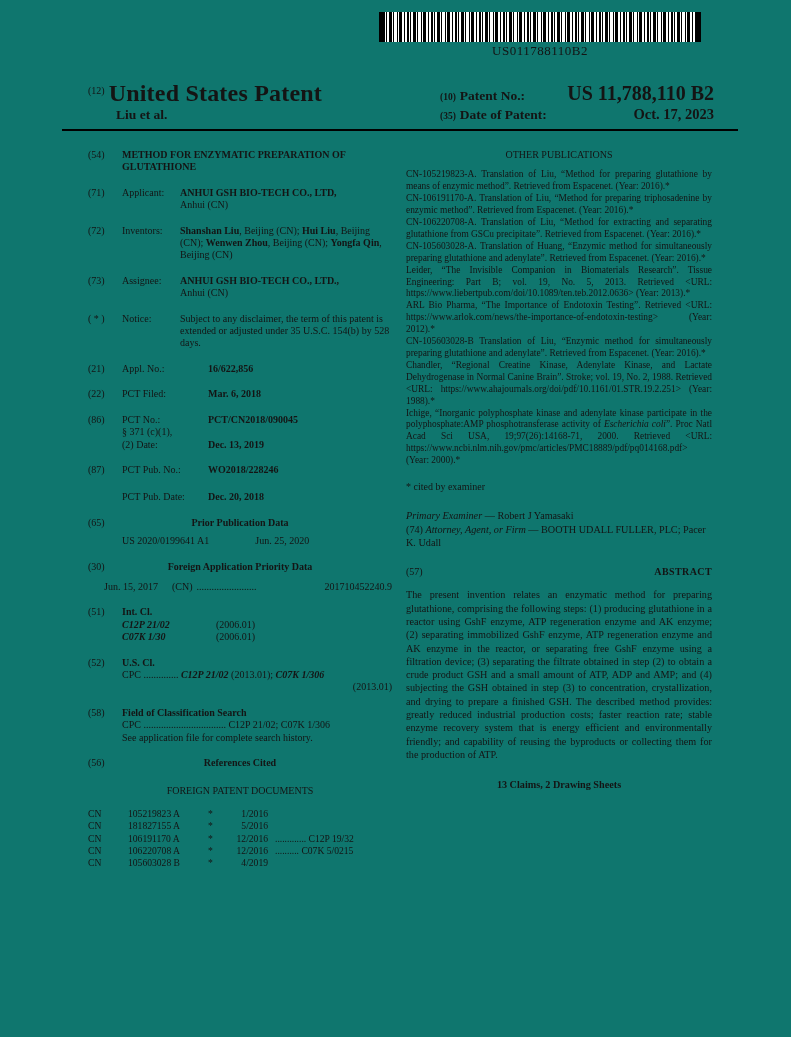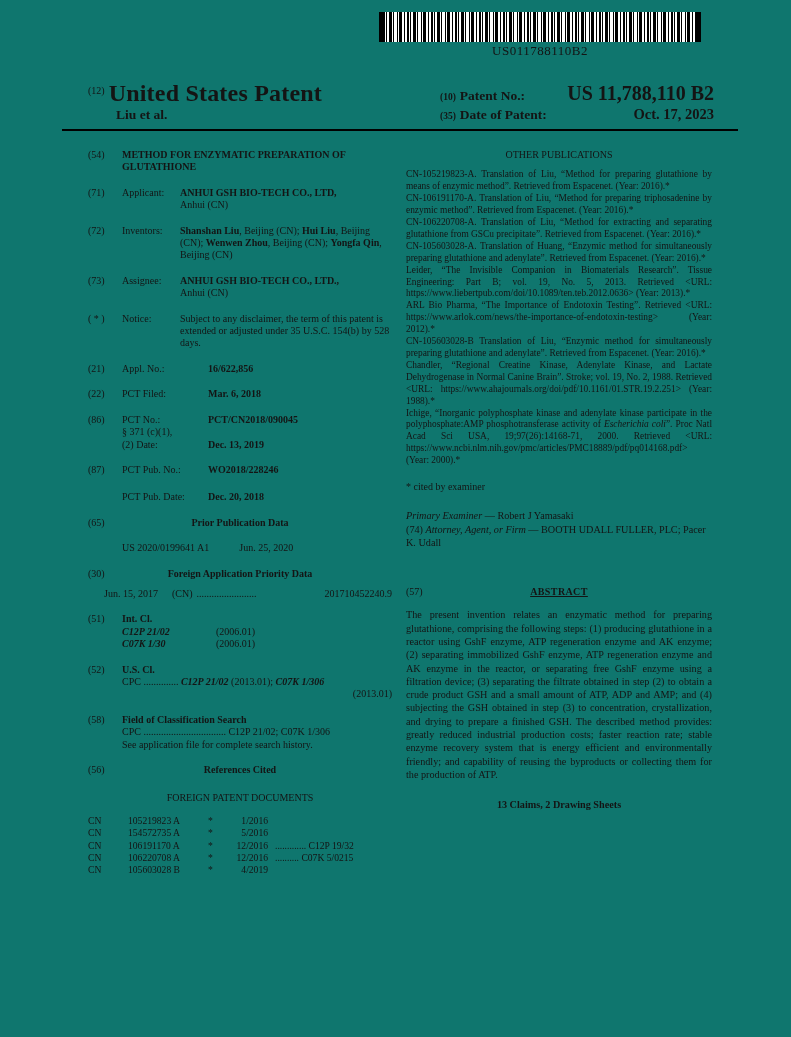--- a/index.html
+++ b/index.html
@@ -42,38 +42,38 @@
   .i { font-style:italic; }
   .bi { font-weight:bold; font-style:italic; }
   
   .field { display:grid; grid-template-columns:34px 58px 1fr; margin-bottom:13px; }
   .field.wide { grid-template-columns:34px 86px 1fr; }
   .field.title54 { grid-template-columns:34px 1fr; }
   .field .blockloc { display:block; }
   .fc { position:relative; text-align:center; margin-bottom:13px; }
   .fc .num { position:absolute; left:0; top:0; text-align:left; }
   .fc .ctitle { font-weight:bold; }
-  .pubdata { display:flex; gap:30px; padding-left:34px; margin-top:13px; text-align:left; }
+  .pubdata { display:flex; gap:46px; padding-left:34px; margin-top:6px; text-align:left; }
   .priorline { display:flex; align-items:baseline; padding-left:16px; margin-top:8px; text-align:left; }
   .priorline .cn { margin-left:14px; }
   .leader { flex:1; overflow:hidden; white-space:nowrap; margin:0 4px; }
   .iclrow { display:grid; grid-template-columns:94px auto; }
   .rightline { text-align:right; }
   
   .ft { margin-top:10px; font-size:9.6px; }
   .ft-row { display:grid; grid-template-columns:40px 80px 14px 46px 1fr; line-height:12.4px; }
   .ft-date { text-align:right; }
   .ft-class { padding-left:7px; }
   .ft-sub { text-align:center; margin-top:16px; }
   
   .oth-head { text-align:center; margin-bottom:8px; }
   .pub { margin:0; text-align:justify; font-size:9.4px; line-height:11.9px; overflow-wrap:anywhere; }
   .cited { margin-top:14px; margin-bottom:16px; font-size:10px; }
   .exam { font-size:10.2px; line-height:13.5px; }
-  .abs-head { position:relative; text-align:center; margin-top:36px;text-decoration:underline; }
+  .abs-head { position:relative; text-align:right; margin-top:16px; }
   .abs-head .num { position:absolute; left:0; font-weight:normal; }
   .abs-head .ctitle { font-weight:bold; letter-spacing:.4px; }
   .abs-text { margin:10px 0 0 0; text-align:justify; font-size:10.2px; line-height:13.3px; }
   .claims { text-align:center; font-weight:bold; margin-top:18px; font-size:10.2px; }
 </style>
 </head>
 <body>
 
 <div class="page">
 
@@ -232,21 +232,21 @@
         <div class="ft" style="text-align:left">
           <div class="ft-row">
             <span>CN</span>
               <span>105219823 A</span>
               <span>*</span>
               <span class="ft-date">1/2016</span>
               <span class="ft-class"></span>
           </div>
           <div class="ft-row">
             <span>CN</span>
-              <span>154572735 A</span>
+              <span>181827155 A</span>
               <span>*</span>
               <span class="ft-date">5/2016</span>
               <span class="ft-class"></span>
           </div>
           <div class="ft-row">
             <span>CN</span>
               <span>106191170 A</span>
               <span>*</span>
               <span class="ft-date">12/2016</span>
               <span class="ft-class">............. C12P 19/32</span>

